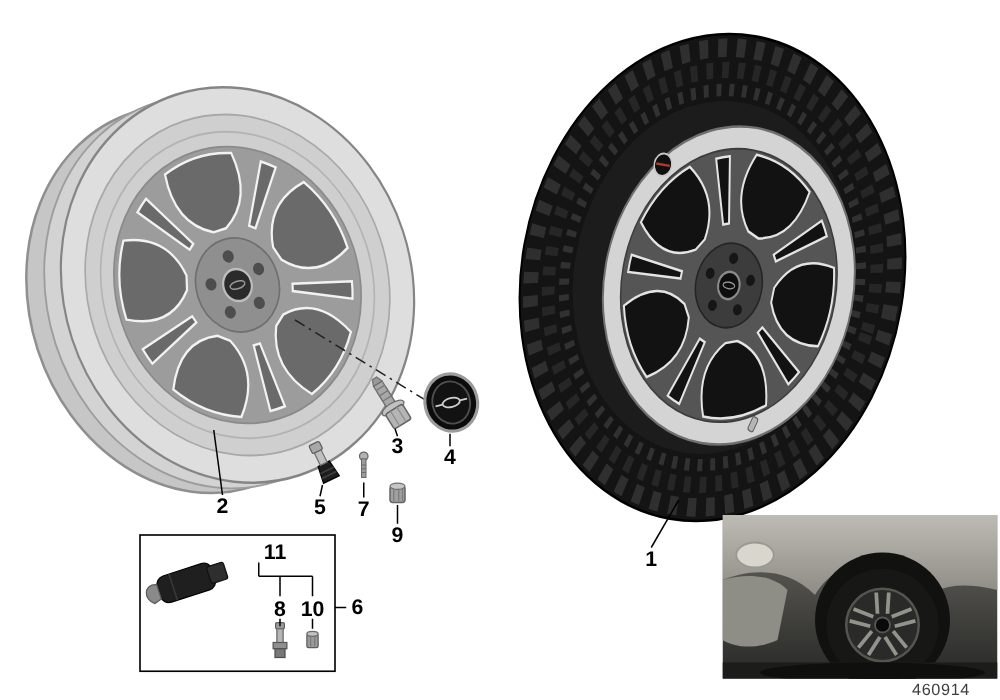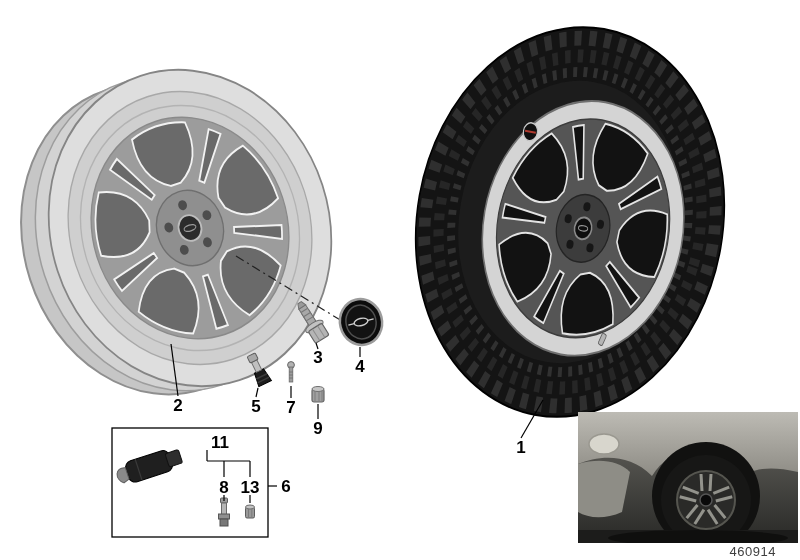--- a/index.html
+++ b/index.html
@@ -172,21 +172,21 @@
 
   <div class="callout" style="left:521px;top:447px">1</div>
   <div class="callout" style="left:178px;top:405px">2</div>
   <div class="callout" style="left:318px;top:357px">3</div>
   <div class="callout" style="left:360px;top:366px">4</div>
   <div class="callout" style="left:256px;top:406px">5</div>
   <div class="callout" style="left:286px;top:486px">6</div>
   <div class="callout" style="left:291px;top:407px">7</div>
   <div class="callout" style="left:224px;top:487px">8</div>
   <div class="callout" style="left:318px;top:428px">9</div>
-  <div class="callout" style="left:250px;top:487px">13</div>
+  <div class="callout" style="left:250px;top:487px">10</div>
   <div class="callout" style="left:220px;top:442px">11</div>
 
   <div id="photo">
     <svg width="220" height="131" viewBox="0 0 220 131">
       <defs>
         <linearGradient id="phbg" x1="0" y1="0" x2="0" y2="1">
           <stop offset="0" stop-color="#6b6a64"></stop>
           <stop offset="1" stop-color="#282826"></stop>
         </linearGradient>
         <linearGradient id="bodyGrad" x1="0" y1="0" x2="0" y2="1">

